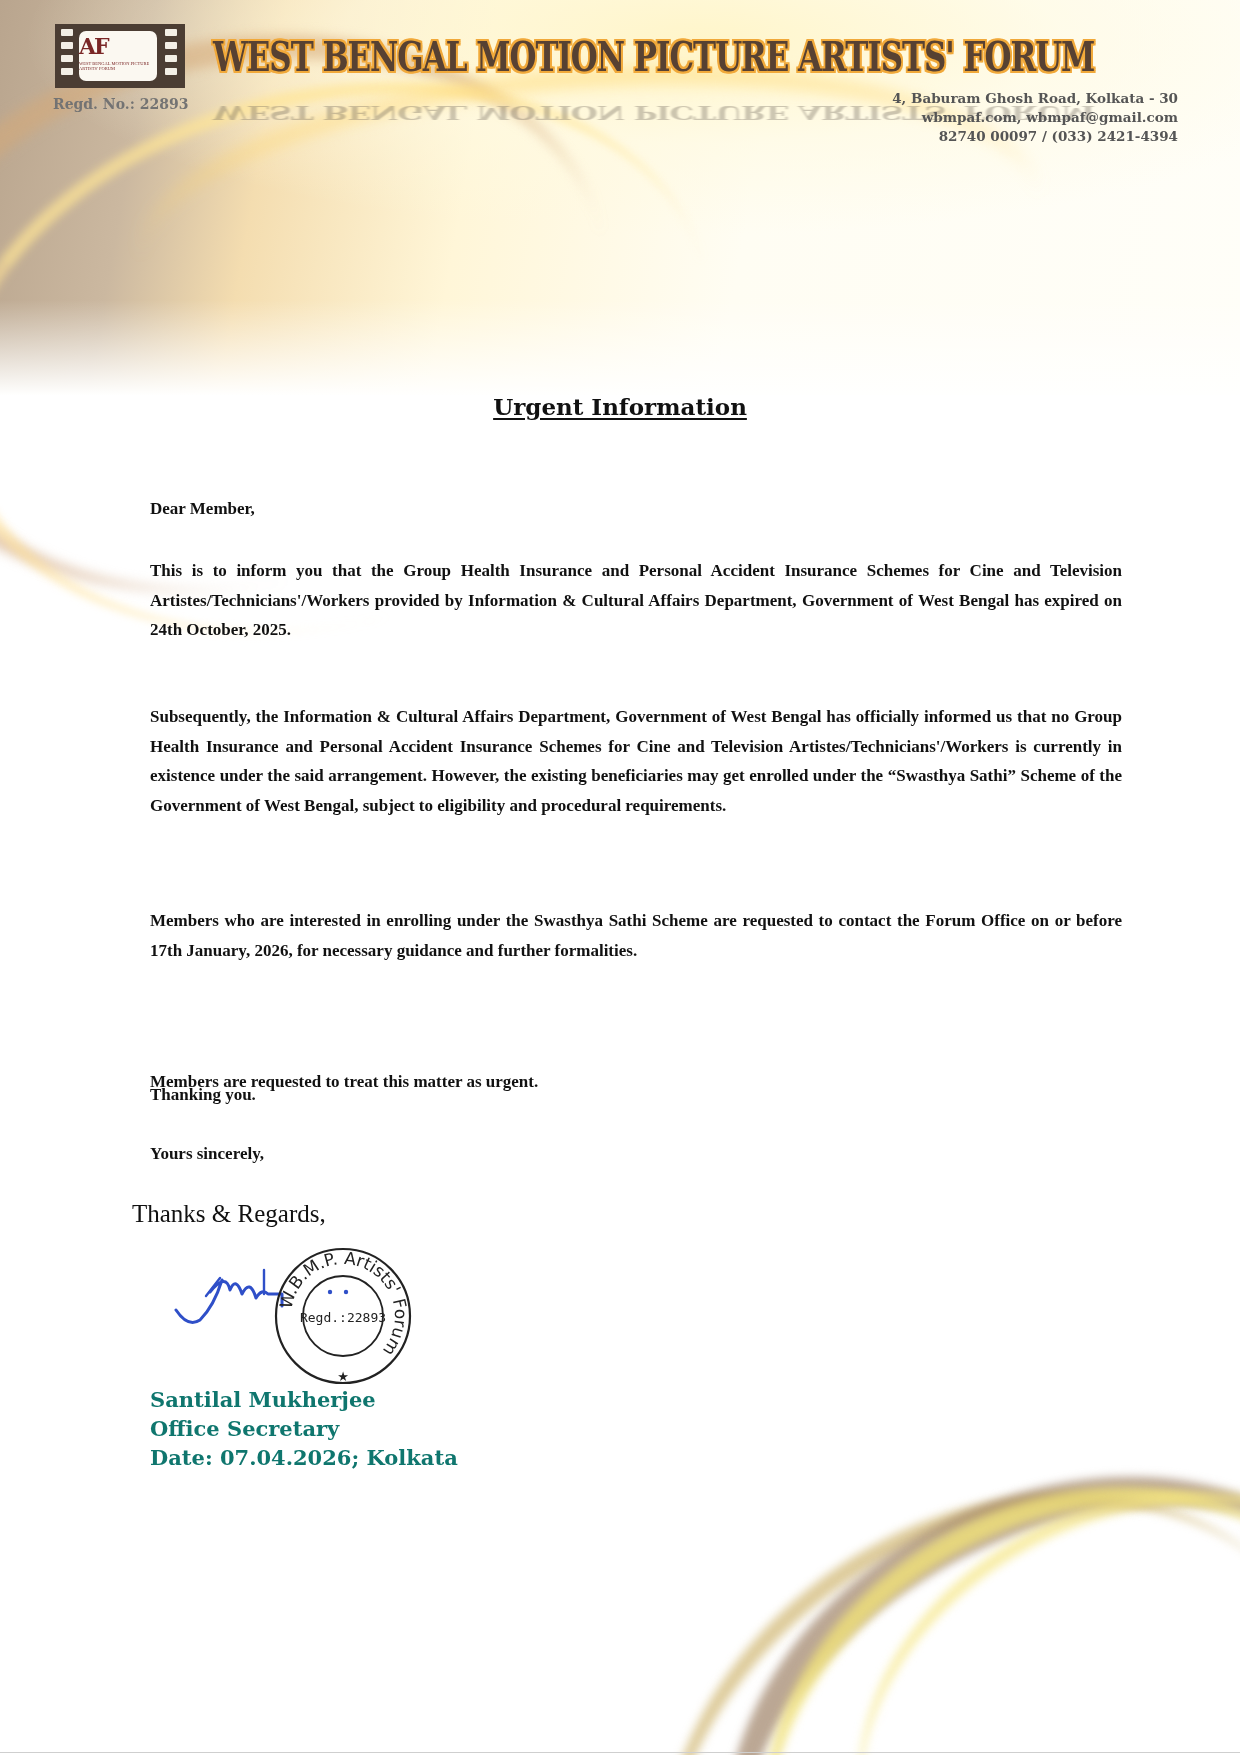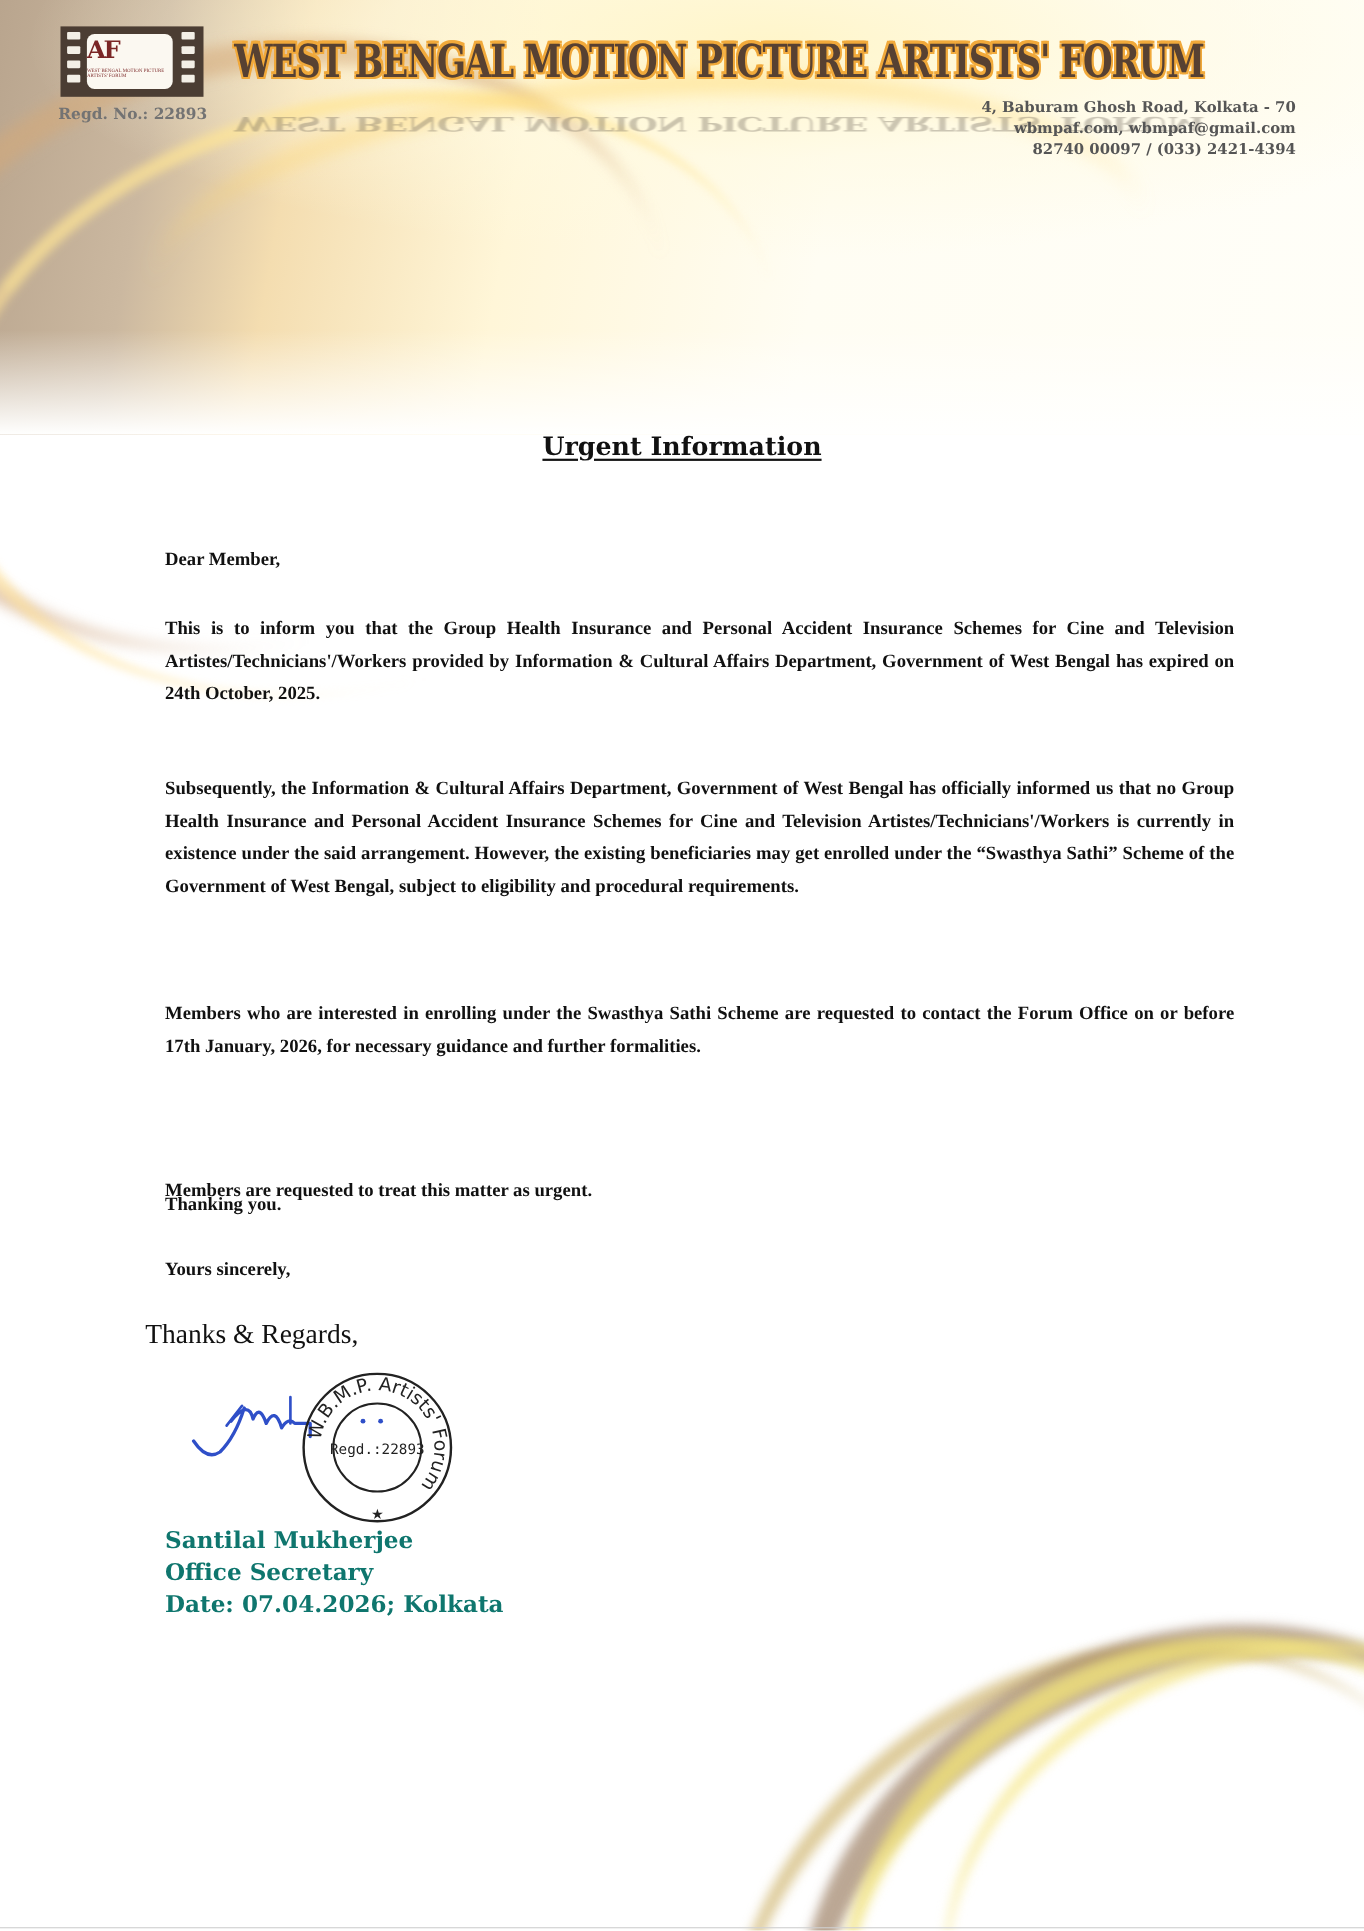--- a/index.html
+++ b/index.html
@@ -106,21 +106,21 @@
         <i></i>
         <i></i>
       </div>
   </div>
   <div class="regd">Regd. No.: 22893</div>
 
   <div class="forum-title-reflect">WEST BENGAL MOTION PICTURE ARTISTS' FORUM</div>
   <div class="forum-title">WEST BENGAL MOTION PICTURE ARTISTS' FORUM</div>
 
   <div class="address">
-    <div>4, Baburam Ghosh Road, Kolkata - 70</div>
+    <div>4, Baburam Ghosh Road, Kolkata - 30</div>
     <div>wbmpaf.com, wbmpaf@gmail.com</div>
     <div>82740 00097 / (033) 2421-4394</div>
   </div>
 
   <div class="heading">
     <span>Urgent Information</span>
   </div>
 
   <div class="body-text p-salute">Dear Member,</div>
   <div class="body-text p1">This is to inform you that the Group Health Insurance and Personal Accident Insurance Schemes for Cine and Television Artistes/Technicians'/Workers provided by Information &amp; Cultural Affairs Department, Government of West Bengal has expired on 24th October, 2025.</div>

